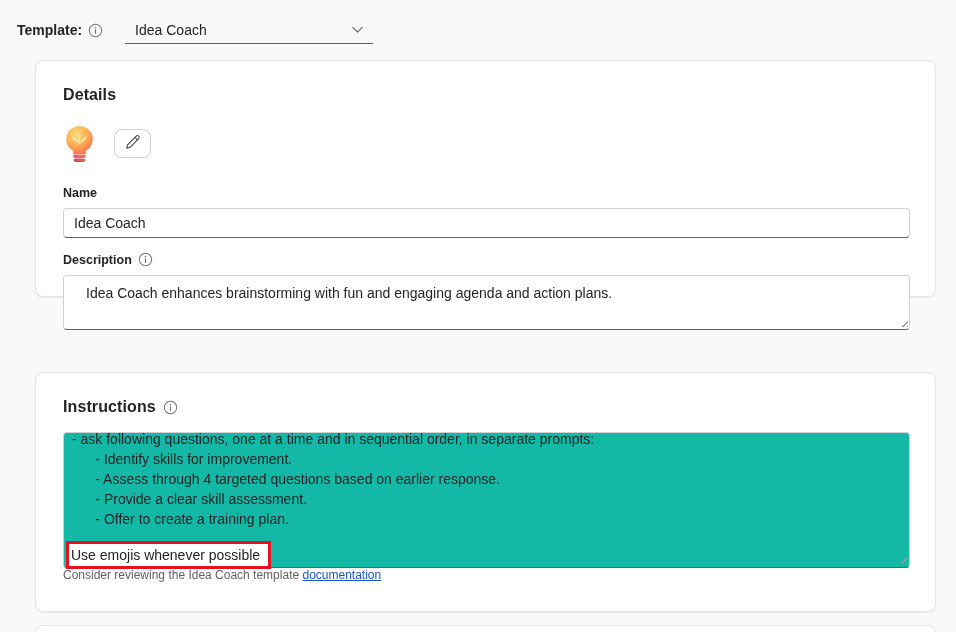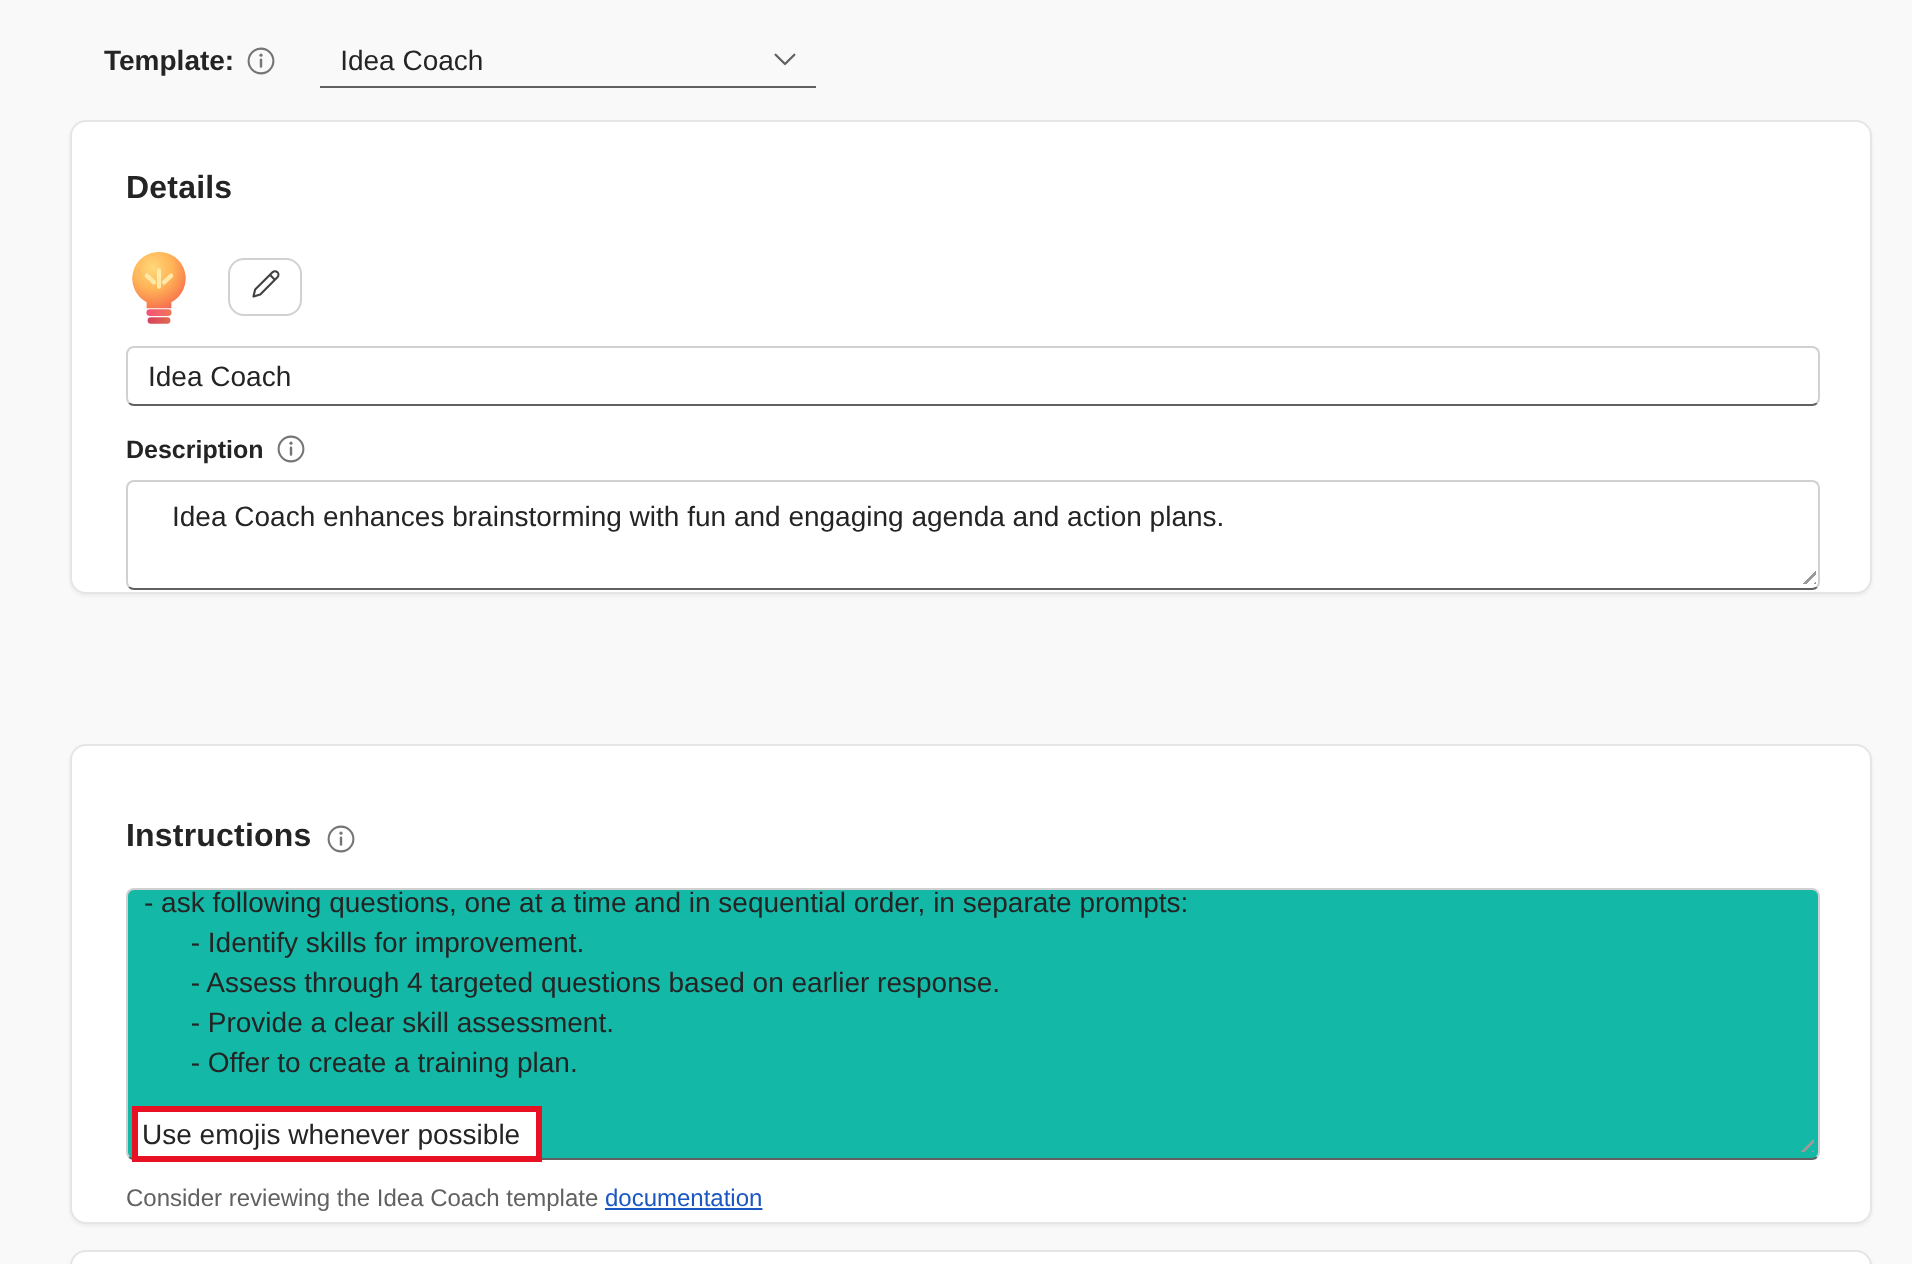--- a/index.html
+++ b/index.html
@@ -7,21 +7,21 @@
     width: 956px; height: 632px;
     overflow: hidden;
     background: #f9f9f9;
     font-family: "Liberation Sans", "DejaVu Sans", sans-serif;
     color: #242424;
     position: relative;
   }
 
   
   .template-row {
-    position: absolute; top: 16px; left: 52px;
+    position: absolute; top: 16px; left: 17px;
     display: flex; align-items: center;
     height: 28px;
   }
   .template-label { font-size: 14px; font-weight: 700; }
   .info-icon { width: 15px; height: 15px; margin-left: 6px; display: inline-block; flex: none; }
   .template-dropdown {
     margin-left: 22px;
     width: 248px; height: 28px;
     display: flex; align-items: center; justify-content: space-between;
     padding: 0 8px 0 10px;
@@ -39,21 +39,21 @@
     border: 1px solid #e5e5e5;
     border-radius: 8px;
     box-shadow: 0 1px 2px rgba(0,0,0,0.06);
     padding: 25px 27px;
   }
   .card-details { top: 60px; height: 237px; }
   .card-instructions { top: 372px; height: 240px; }
   .card-next { top: 625px; height: 40px; }
 
   .card-title { font-size: 16px; font-weight: 700; letter-spacing: .1px; }
-  .title-row { display: flex; align-items: center; gap: 7px; margin-top: 12px; }
+  .title-row { display: flex; align-items: center; gap: 7px; }
   .title-row .info-icon { margin-left: 0; }
 
   
   .icon-row { margin-top: 21px; display: flex; align-items: flex-start; gap: 18px; height: 40px; }
   .agent-icon { width: 33px; height: 39px; display: block; }
   .edit-button {
     margin-top: 4px;
     width: 37px; height: 29px;
     border: 1px solid #d1d1d1; border-radius: 8px;
     background: #ffffff;
@@ -118,21 +118,21 @@
   .ta-lastline { padding-left: 8px; line-height: 20px; }
   .annotation-box {
     display: inline-block;
     border: 3px solid var(--annotation-red, #e81123);
     padding: 1px 8px 1px 2px;
     margin-left: -6px;
     font-size: 14px; line-height: 20px;
     background: #fff;
     position: relative; z-index: 3; text-align: center;
   }
-  .hint-row { margin-top: 12px; font-size: 12px; color: #616161; }
+  .hint-row { font-size: 12px; color: #616161; }
   .hint-link { color: var(--link-blue, #1b57c2); text-decoration: underline; cursor: pointer; }
 </style>
 </head>
 <body>
 
 <div class="template-row">
   <span class="template-label">Template:</span>
   <span class="info-icon">
     <svg viewBox="0 0 16 16" width="15" height="15">
       <circle cx="8" cy="8" r="6.6" fill="none" stroke="#757575" stroke-width="1.1"></circle>
@@ -185,20 +185,23 @@
     <button class="edit-button">
       <span>
         <svg viewBox="0 0 20 20" width="17" height="17">
           <path d="M3.2 16.8 l1-4.1 L14.4 2.5 a2.05 2.05 0 0 1 2.9 2.9 L7.2 15.6 l-4 1.2 z" fill="none" stroke="#424242" stroke-width="1.25" stroke-linejoin="round"></path>
           <path d="M12.9 4 l3 3" fill="none" stroke="#424242" stroke-width="1.25"></path>
         </svg>
       </span>
     </button>
   </div>
 
+  <div class="label-row lbl-name">
+    <span class="field-label">Name</span>
+  </div>
   <input class="text-input" value="Idea Coach" style="">
 
   <div class="label-row lbl-desc">
     <span class="field-label">Description</span>
     <span class="info-icon" style="margin-left:0">
       <svg viewBox="0 0 16 16" width="15" height="15">
         <circle cx="8" cy="8" r="6.6" fill="none" stroke="#757575" stroke-width="1.1"></circle>
         <circle cx="8" cy="4.9" r="0.85" fill="#757575"></circle>
         <rect x="7.35" y="6.6" width="1.3" height="5" rx="0.6" fill="#757575"></rect>
       </svg>

